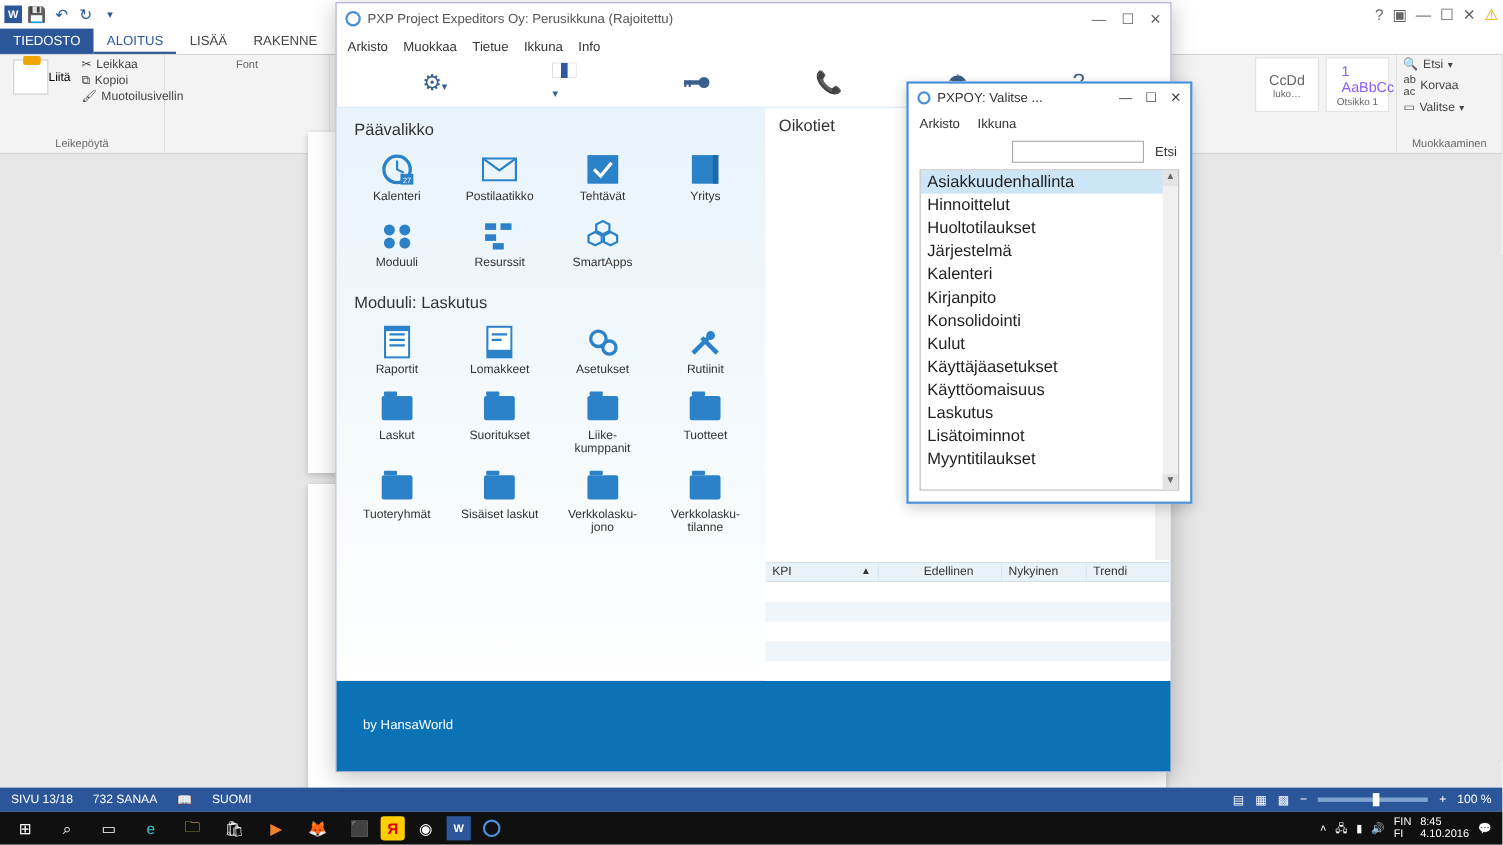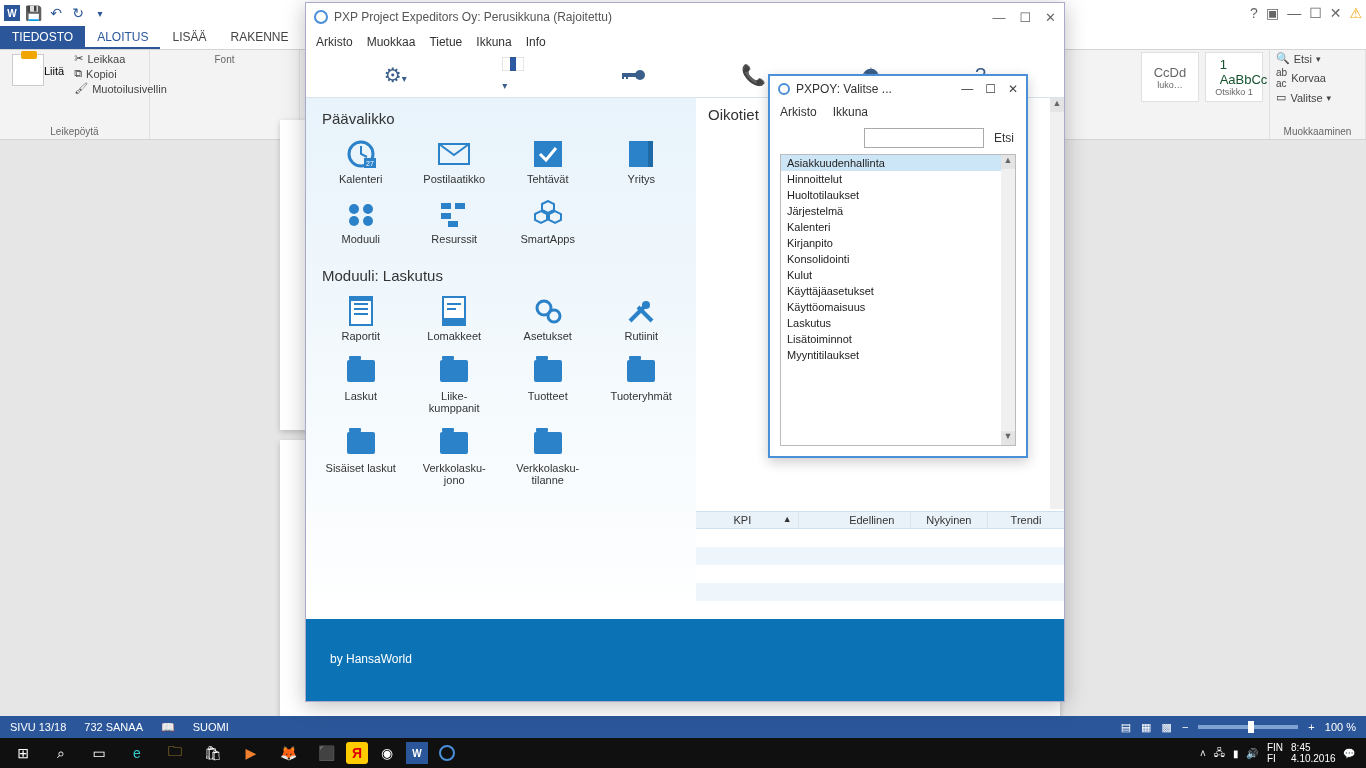--- a/index.html
+++ b/index.html
@@ -67,42 +67,42 @@
 .pxp-body { flex: 1; display: flex; border-top: 1px solid #d8e4f0; }
 .pxp-left { width: 390px; background: linear-gradient(180deg, #e8f3fb 0%, #f5fafd 60%, #fff 100%); padding: 8px 4px; }
 .pxp-right { flex: 1; background: #fff; position: relative; }
 .pxp-section-title { font-size: 15px; color: #333; padding: 4px 12px 8px; }
 .tile-grid { display: grid; grid-template-columns: repeat(4, 1fr); gap: 6px 0; padding: 0 4px; }
 .tile { display: flex; flex-direction: column; align-items: center; text-align: center; font-size: 11px; color: #333; padding: 4px 2px; cursor: pointer; }
 .tile .ticon { width: 34px; height: 30px; display: flex; align-items: center; justify-content: center; color: #2b82c9; font-size: 24px; margin-bottom: 4px; }
 .folder-ico { width: 28px; height: 22px; background: #2b82c9; border-radius: 2px; position: relative; }
 .folder-ico::before { content: ""; position: absolute; top: -4px; left: 2px; width: 12px; height: 4px; background: #2b82c9; border-radius: 1px; }
 .oikotiet-title { font-size: 15px; color: #333; padding: 8px 12px; }
-.kpi-table { position: absolute; bottom: 0; left: 0; right: 0; text-align: center; }
+.kpi-table { position: absolute; bottom: 0; left: 0; right: 0; }
 .kpi-header { display: flex; background: #e9f2f9; border-top: 1px solid #cfe0ee; border-bottom: 1px solid #cfe0ee; font-size: 11px; color: #333; }
 .kpi-header div { padding: 2px 6px; border-right: 1px solid #d8e4ef; }
 .kpi-rows div.row { height: 18px; font-size: 11px; }
 .kpi-rows div.row:nth-child(even) { background: #eef6fb; }
 .scrollbar-v { position: absolute; right: 0; top: 0; bottom: 110px; width: 14px; background: #f0f0f0; }
 .scrollbar-v .arrow { height: 14px; background: #e4e4e4; text-align: center; font-size: 9px; color: #666; }
 .pxp-footer { height: 82px; background: #0b72b5; color: #fff; display: flex; align-items: center; padding: 0 24px; }
 .pxp-footer .brand { font-size: 30px; font-weight: bold; font-style: italic; letter-spacing: -0.5px; }
 .pxp-footer .sub { font-size: 12px; margin-top: -2px; }
 
 
-.popup { position: absolute; top: 74px; left: 768px; width: 260px; height: 384px; background: #fff; border: 2px solid #4a90d9; box-shadow: 0 4px 12px rgba(0,0,0,0.2); display: flex; flex-direction: column; }
+.popup { position: absolute; top: 74px; left: 824px; width: 260px; height: 384px; background: #fff; border: 2px solid #4a90d9; box-shadow: 0 4px 12px rgba(0,0,0,0.2); display: flex; flex-direction: column; }
 .popup-title { height: 26px; display: flex; align-items: center; padding: 0 8px; font-size: 12px; color: #333; }
 .popup-title .ico { width: 12px; height: 12px; border: 2px solid #4a90d9; border-radius: 50%; margin-right: 6px; }
 .popup-title .winbtns { margin-left: auto; display: flex; gap: 12px; color: #444; font-size: 12px; }
 .popup-menu { height: 20px; display: flex; gap: 16px; padding: 0 10px; font-size: 12px; color: #333; align-items: center; }
 .popup-search { height: 32px; display: flex; align-items: center; justify-content: flex-end; gap: 10px; padding: 0 12px; }
 .popup-search input { width: 120px; height: 20px; border: 1px solid #aaa; padding: 0 4px; font-size: 11px; }
 .popup-search span { font-size: 12px; color: #333; cursor: pointer; }
 .popup-list { flex: 1; margin: 0 10px 10px; border: 1px solid #bbb; overflow: hidden; position: relative; }
-.popup-list .item { padding: 2px 6px; font-size: 11px; color: #222; cursor: pointer; }
+.popup-list .item { padding: 2px 6px; font-size: 15px; color: #222; cursor: pointer; }
 .popup-list .item.sel { background: #cde6f7; }
 .popup-list .sb { position: absolute; right: 0; top: 0; bottom: 0; width: 14px; background: #f0f0f0; }
 .popup-list .sb .arrow { height: 14px; background: #e4e4e4; text-align: center; font-size: 9px; color: #666; }
 
 svg { display: block; }
 </style>
 </head>
 <body>
 
 <div class="word-titlebar">
@@ -162,21 +162,21 @@
   <div style="flex:1;"></div>
 
   <div class="ribbon-group styles-group">
     <div class="body">
       <div class="styles">
         <div class="style-box">
             <div class="s">CcDd</div>
             <div>luko…</div>
           </div>
         <div class="style-box">
-            <div class="s" style="color:#14532d;margin-left:19px;">1 AaBbCc</div>
+            <div class="s" style="color:#8b5cf6;margin-left:19px;">1 AaBbCc</div>
             <div>Otsikko 1</div>
           </div>
       </div>
     </div>
     <div class="group-label">&nbsp;</div>
   </div>
 
   <div class="ribbon-group edit-group" style="width:96px;">
     <div class="body">
       <div class="cmds">
@@ -408,20 +408,26 @@
                 <circle cx="20" cy="8" r="4" fill="#2b82c9"></circle>
               </svg>
             </div>
             <div>Rutiinit</div>
           </div>
           <div class="tile">
             <div class="ticon">
               <div class="folder-ico"></div>
             </div>
             <div>Laskut</div>
+          </div>
+          <div class="tile">
+            <div class="ticon">
+              <div class="folder-ico"></div>
+            </div>
+            <div>Suoritukset</div>
           </div>
           <div class="tile">
             <div class="ticon">
               <div class="folder-ico"></div>
             </div>
             <div>Liike-<br>kumppanit</div>
           </div>
           <div class="tile">
             <div class="ticon">
               <div class="folder-ico"></div>

